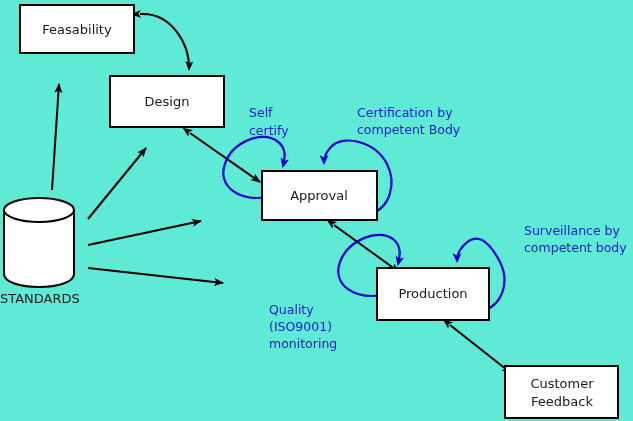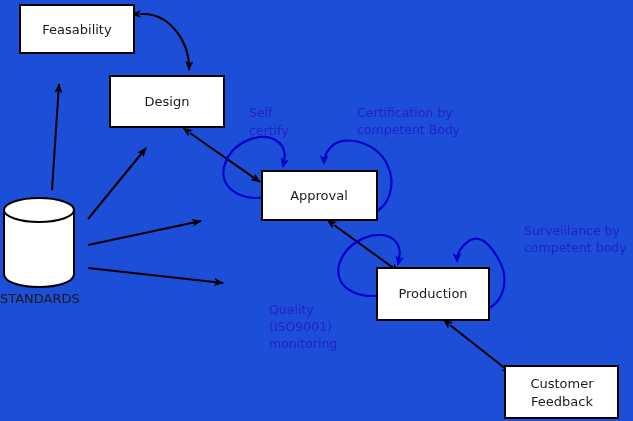--- a/index.html
+++ b/index.html
@@ -7,21 +7,21 @@
     padding: 0;
     background: #ffffff;
   }
   body {
     font-family: "DejaVu Sans", sans-serif;
   }
   #canvas {
     position: relative;
     width: 633px;
     height: 421px;
-    background: #1d4ed8;
+    background: #5eead4;
     overflow: hidden;
   }
   #diagram-svg {
     position: absolute;
     left: 0;
     top: 0;
     width: 633px;
     height: 421px;
   }
   .node-box {

